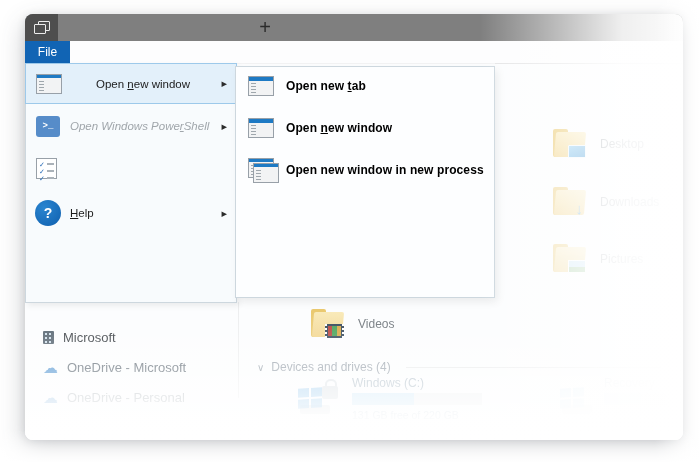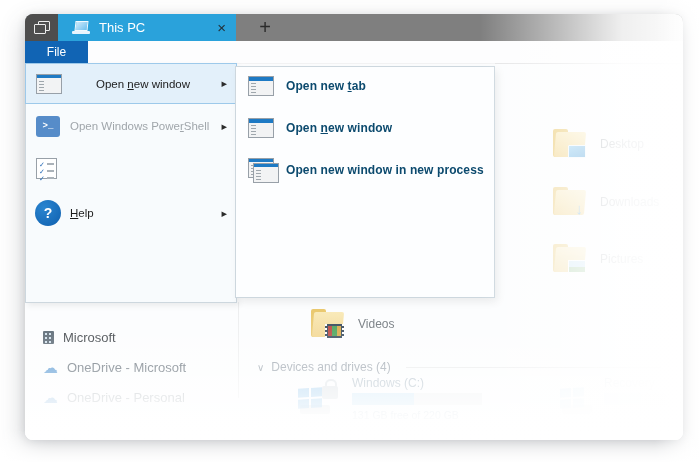--- a/index.html
+++ b/index.html
@@ -62,31 +62,31 @@
   .stack-icon{position:relative;width:16px;height:13px;}
   .stack-icon::before{content:"";position:absolute;right:0;top:0;width:10px;height:8px;border:1.5px solid #ececec;border-radius:1px;}
   .stack-icon::after{content:"";position:absolute;left:0;bottom:0;width:10px;height:8px;border:1.5px solid #ececec;border-radius:1px;background:#4e4e4e;}
   .tab{width:178px;height:27px;background:#2aa2db;display:flex;align-items:center;gap:9px;padding:0 10px 0 14px;box-sizing:border-box;flex:none;}
   .laptop{position:relative;width:18px;height:13px;flex:none;}
   .laptop::before{content:"";position:absolute;left:3px;top:0;width:11px;height:8px;border:1px solid #f2fafe;background:linear-gradient(135deg,#cfeafb,#6fc0ef);transform:skewX(-6deg);}
   .laptop::after{content:"";position:absolute;left:0;bottom:0;width:18px;height:3px;background:#e8f5fd;border-radius:1px;}
   .tab-title{color:#fff;font-size:13px;}
   .tab-close{margin-left:auto;color:#233038;font-size:15px;line-height:1;cursor:default;}
   .plus{position:absolute;left:222px;top:0;width:36px;height:27px;display:flex;align-items:center;justify-content:center;color:#2b2b2b;font-size:20px;font-weight:300;}
-  .filebtn{position:absolute;left:0;top:27px;width:63px;height:22px;background:#1164b4;color:#fff;font-size:12px;
+  .filebtn{position:absolute;left:0;top:27px;width:45px;height:22px;background:#1164b4;color:#fff;font-size:12px;
            display:flex;align-items:center;justify-content:center;z-index:4;}
 
   
   .menu{position:absolute;left:0;top:49px;width:212px;height:240px;background:#f8fbfd;border:1px solid #cdd7de;
         box-sizing:border-box;z-index:4;box-shadow:2px 3px 6px rgba(0,0,0,.07);}
   .mrow{position:absolute;left:0;right:0;display:flex;align-items:center;}
   .mrow .mlabel{font-size:11.5px;color:#1c1c1c;margin-left:44px;}
   .mrow .marrow{position:absolute;right:9px;font-size:11px;color:#2b2b2b;}
   .r1{top:-1px;height:39px;background:#e3f0fa;border:1px solid #9dc9ea;left:-1px;right:-1px;}
-  .r2{top:42px;height:40px;} .r2 .mlabel{color:#a0a6ab;}
+  .r2{top:42px;height:40px;} .r2 .mlabel{color:#a0a6ab;font-style:italic;}
   .r3{top:84px;height:40px;} .r4{top:128px;height:42px;} .r5{top:170px;height:38px;}
   .acc{text-decoration:underline;text-underline-offset:1px;}
 
   .micon{position:absolute;left:10px;}
   .wicon{display:block;width:26px;height:20px;background:#f2f3f4;border:1px solid #98a0a8;position:relative;box-sizing:border-box;}
   .wicon::before{content:"";position:absolute;top:0;left:0;right:0;height:3.5px;background:#1e7ac4;}
   .wicon::after{content:"";position:absolute;top:6px;left:2px;width:5px;height:10px;
      background:repeating-linear-gradient(to bottom,#9fa7ad 0 1px,transparent 1px 3px);}
   .ps-icon{width:24px;height:21px;background:#3a79c0;border-radius:3px;display:flex;align-items:center;justify-content:center;opacity:.85;}
   .ps-glyph{color:#fff;font-size:9px;font-weight:700;font-family:"Liberation Mono","DejaVu Sans Mono",monospace;}
@@ -100,21 +100,21 @@
   .help-icon span{color:#fff;font-weight:700;font-size:14px;}
   .x-icon{position:absolute;left:10px;width:24px;height:24px;}
   .x-icon i{position:absolute;left:-1px;top:10px;width:26px;height:3.5px;background:#c4202e;border-radius:1px;}
   .x-icon i:first-child{transform:rotate(45deg);} .x-icon i:last-child{transform:rotate(-45deg);}
 
   .submenu{position:absolute;left:210px;top:52px;width:260px;height:232px;background:#fdfeff;border:1px solid #cdd7de;
            box-sizing:border-box;z-index:5;box-shadow:3px 4px 8px rgba(0,0,0,.07);}
   .srow{position:absolute;left:0;right:0;display:flex;align-items:center;}
   .s1{top:0;height:38px;} .s2{top:40px;height:42px;} .s3{top:82px;height:42px;}
   .srow .sicon{position:absolute;left:12px;}
-  .srow .slabel{font-size:12px;font-weight:700;color:#0c4a6e;margin-left:50px;letter-spacing:.1px;}
+  .srow .slabel{font-size:12px;font-weight:700;color:#000000;margin-left:50px;letter-spacing:.1px;}
   .wicon-double{position:relative;display:block;width:31px;height:25px;}
   .wicon-double .wicon{position:absolute;}
   .wicon-double .back{left:0;top:0;}
   .wicon-double .front{left:5px;top:5px;}
 
   
   .fade-right{position:absolute;top:0;bottom:0;left:455px;right:0;z-index:6;pointer-events:none;
      background:linear-gradient(to right,rgba(255,255,255,0),rgba(255,255,255,.88) 70%,rgba(255,255,255,.98));}
   .fade-bottom{position:absolute;left:0;right:0;top:296px;bottom:0;z-index:6;pointer-events:none;
      background:linear-gradient(to bottom,rgba(255,255,255,0) 0,rgba(255,255,255,.2) 25%,rgba(255,255,255,.55) 55%,rgba(255,255,255,.92) 85%,#fff 100%);}
@@ -214,25 +214,20 @@
           <span class="bar">
               <span class="fill" style="width: 60%;"></span>
             </span>
         </span>
       </div>
     </div>
 
     <div class="titlebar">
       <div class="tabs-btn">
         <span class="stack-icon"></span>
-      </div>
-      <div class="tab">
-        <span class="laptop"></span>
-        <span class="tab-title">This PC</span>
-        <span class="tab-close">×</span>
       </div>
       <div class="plus">+</div>
     </div>
 
     <div class="filebtn">File</div>
 
     <div class="menu">
       <div class="mrow r1">
         <span class="micon wicon"></span>
         <span class="mlabel"><span>Open </span><span class="acc">n</span><span>ew window</span></span>

